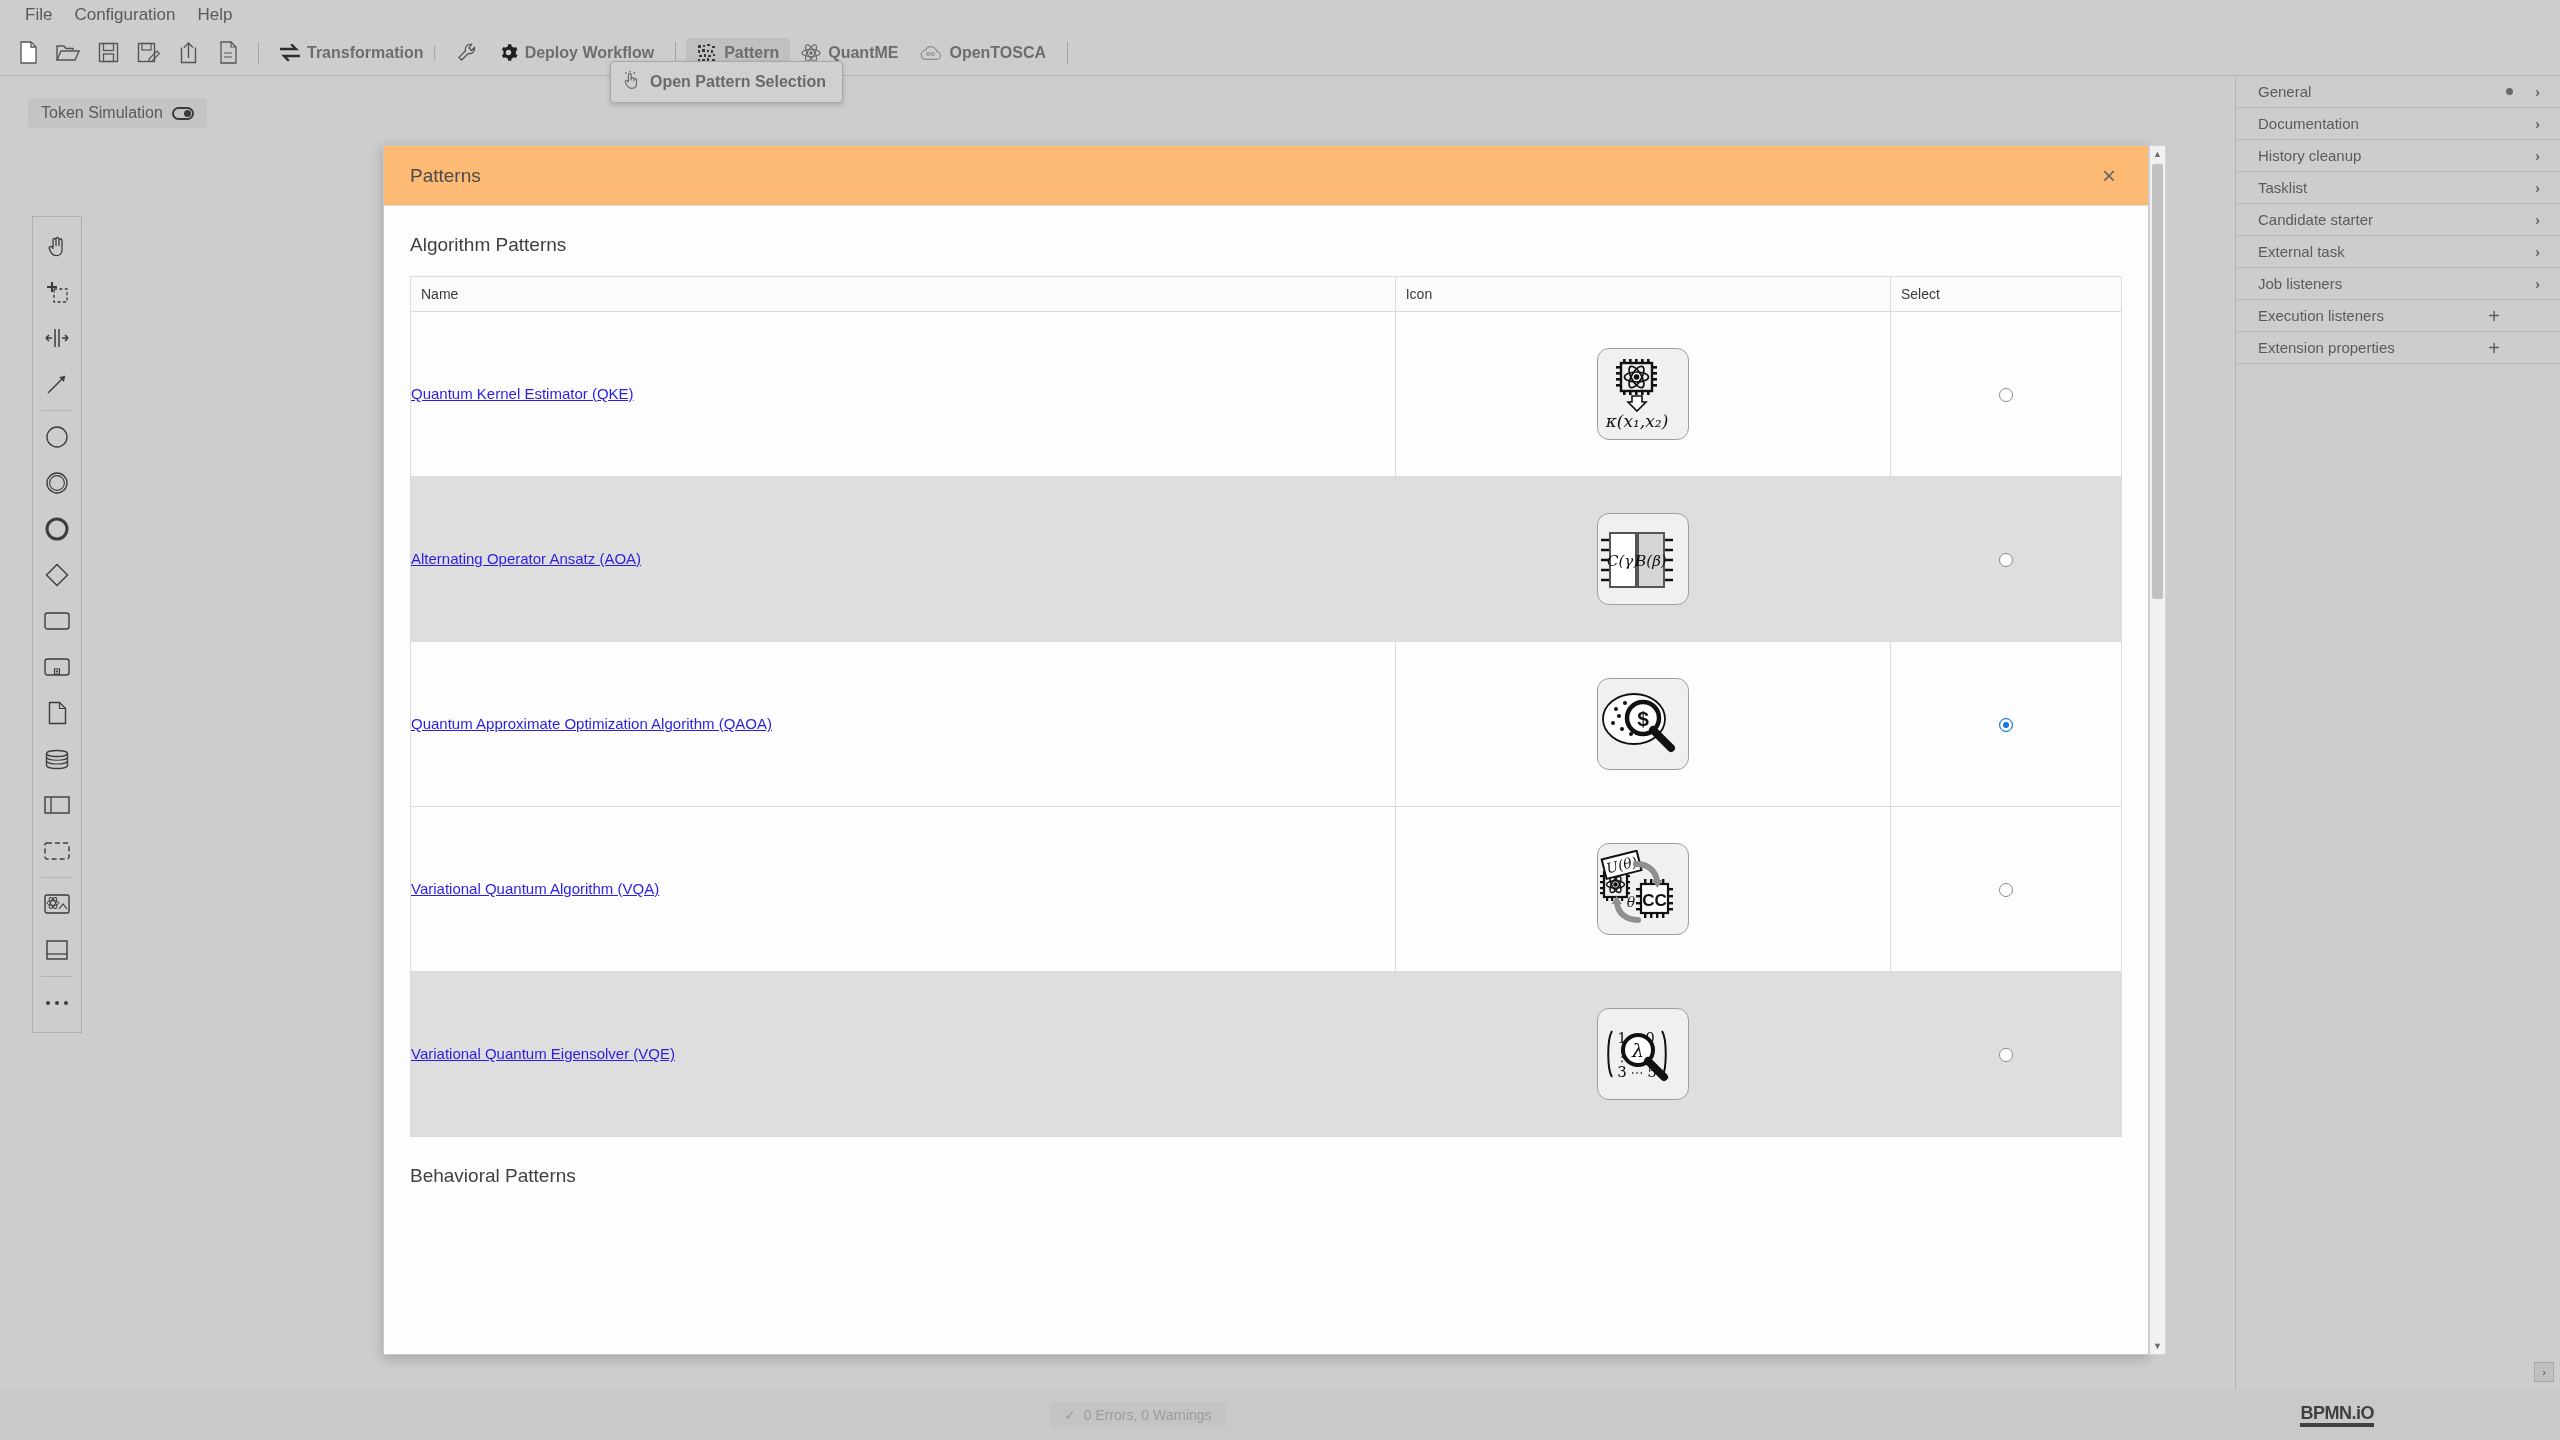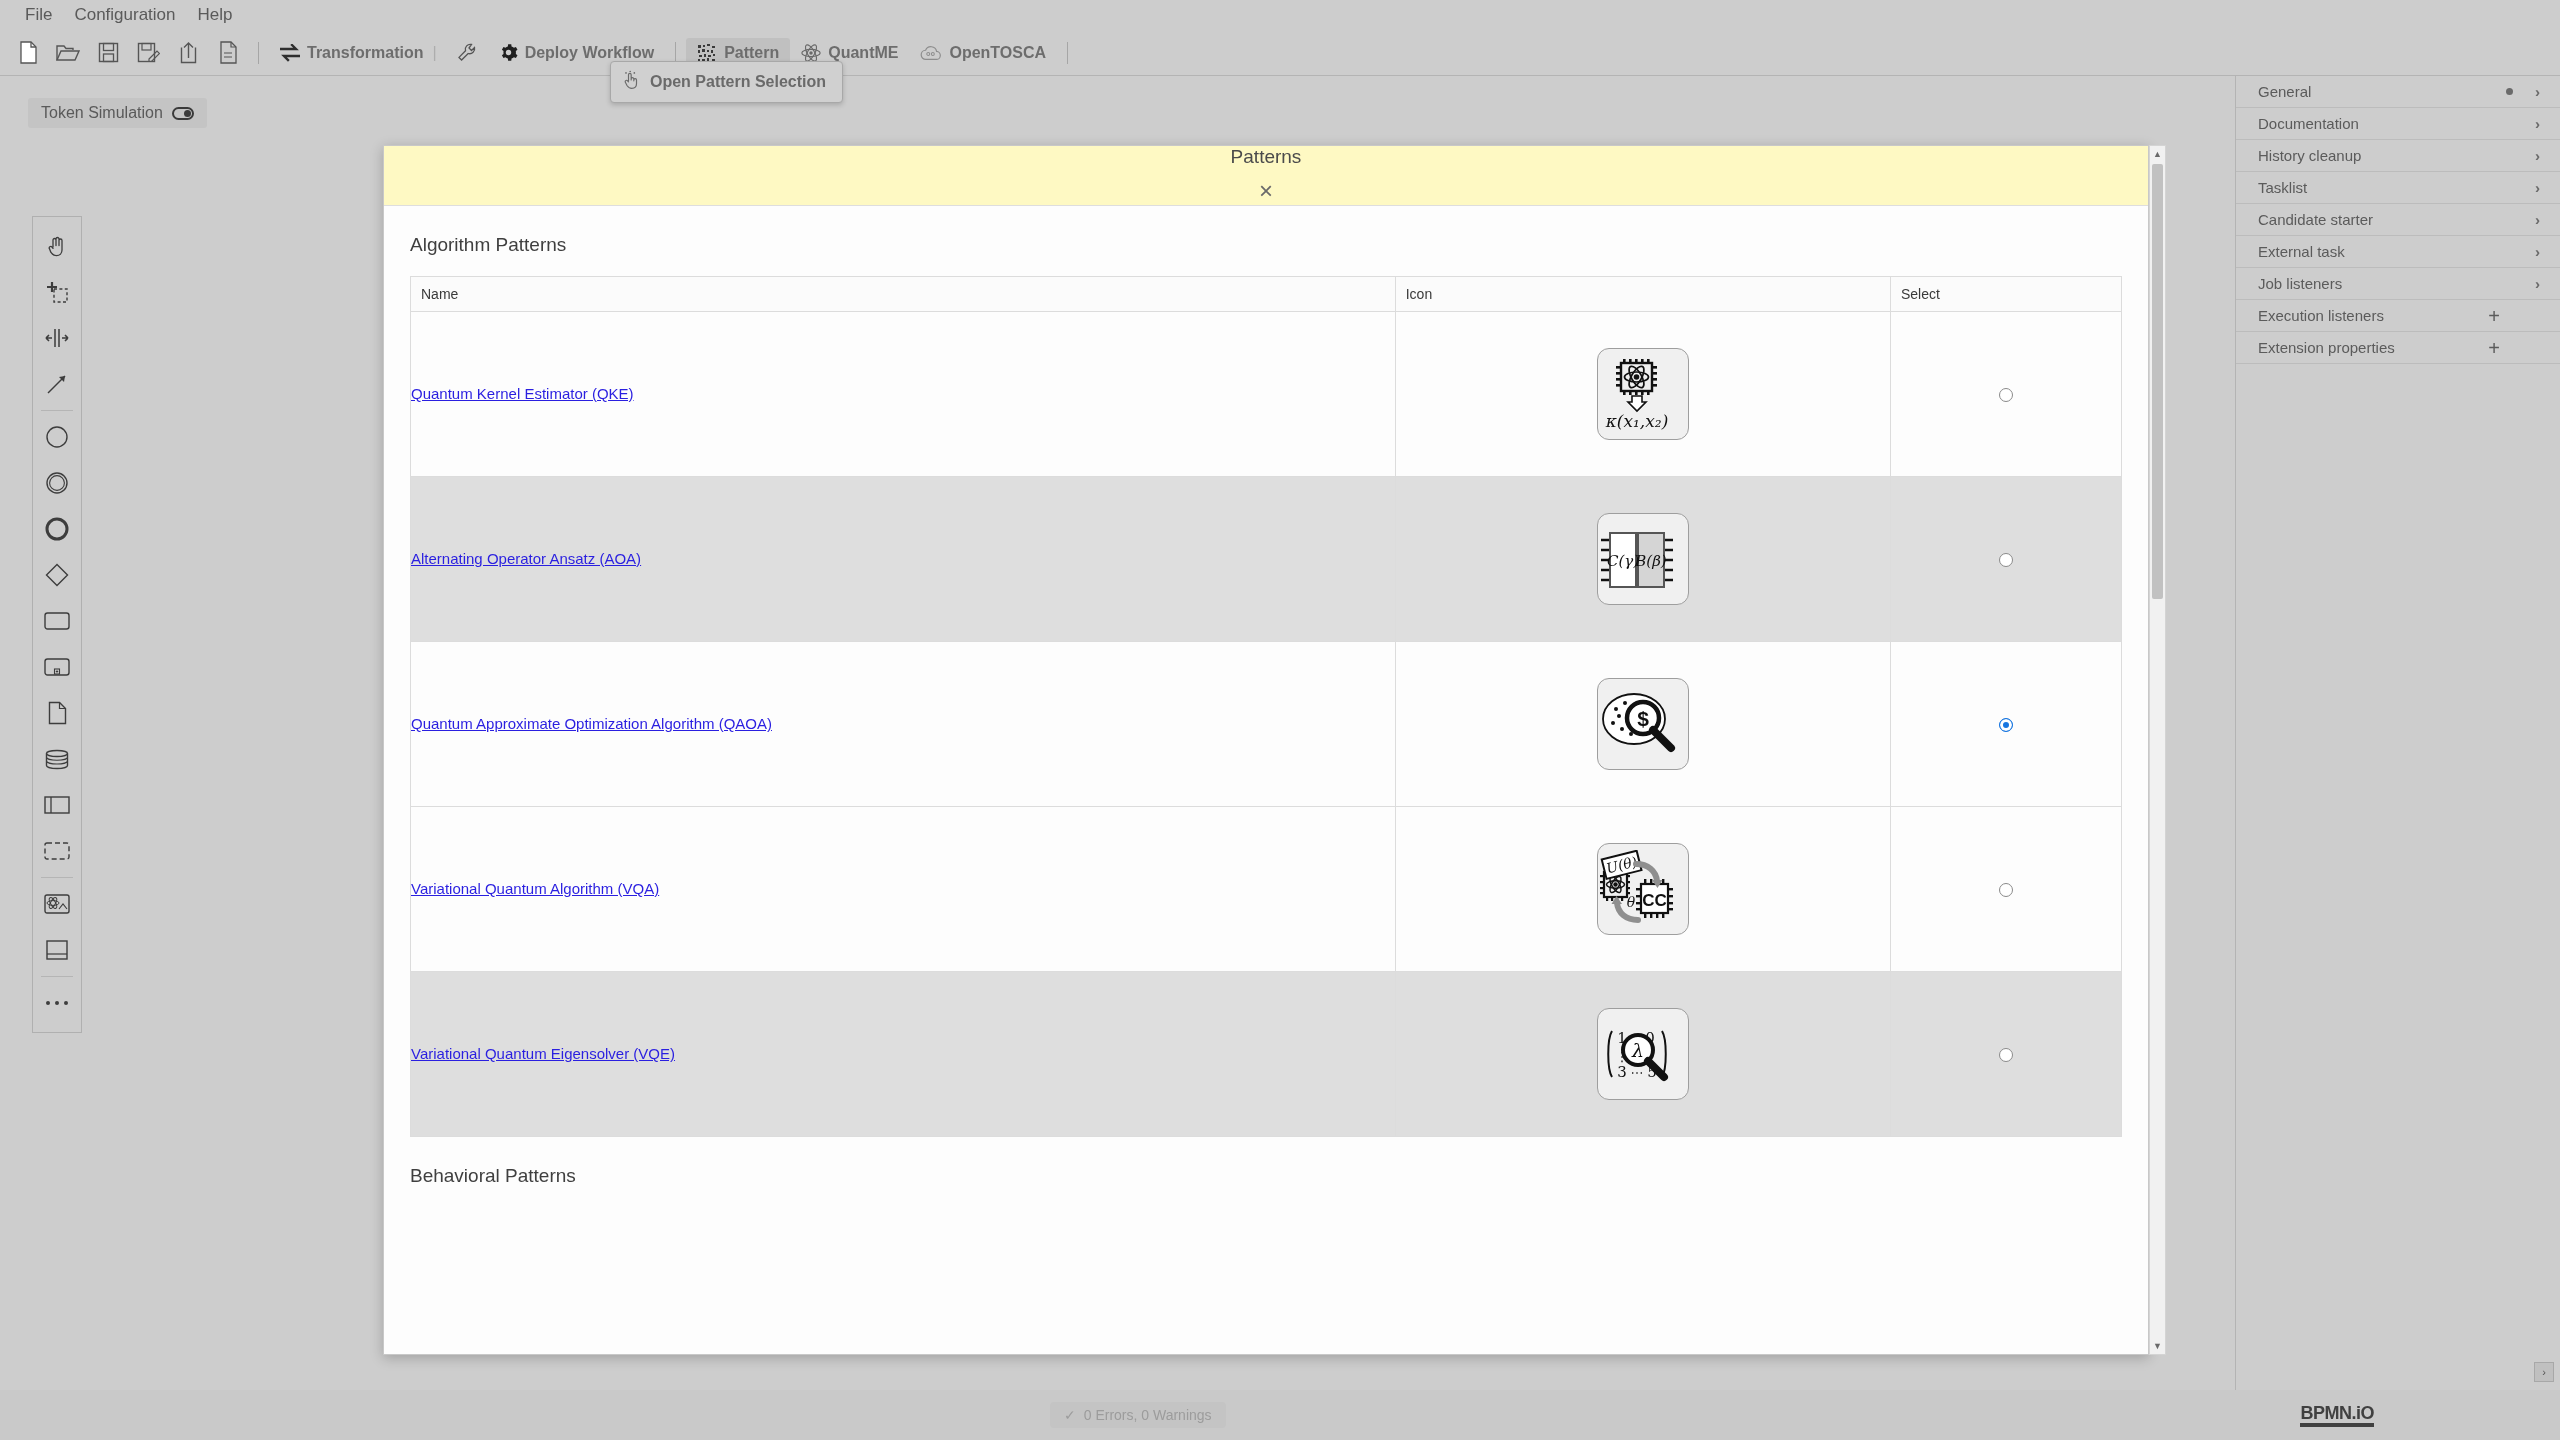--- a/index.html
+++ b/index.html
@@ -129,21 +129,21 @@
     z-index: 60;
   }
   #modal {
     position: absolute; inset: 0 17px 0 0;
     background: #fdfdfd; border: 1px solid #c8c8c8;
     box-shadow: 0 3px 12px rgba(0,0,0,.22);
     display: flex; flex-direction: column; overflow: hidden;
   }
   #modal-header {
     height: 60px; min-height: 60px; display: flex; align-items: center;
-    padding: 0 26px; border-bottom: 1px solid #dedede; background: #fef9c3; flex-direction: column;
+    padding: 0 26px; border-bottom: 1px solid #dedede; background: #fdba74;
   }
   #modal-title { font-size: 19px; color: #4b4b4b; flex: 1; }
   #modal-close {
     font-size: 24px; color: #6a6a6a; cursor: pointer; line-height: 1;
     padding: 2px 6px; font-family: "Liberation Sans", sans-serif;
   }
   #modal-body { flex: 1; overflow: hidden; padding: 0; background: #fdfdfd; }
   .section-title {
     font-size: 19px; color: #3f3f3f; padding: 28px 0 20px 26px; font-weight: normal;
     margin: 0;

